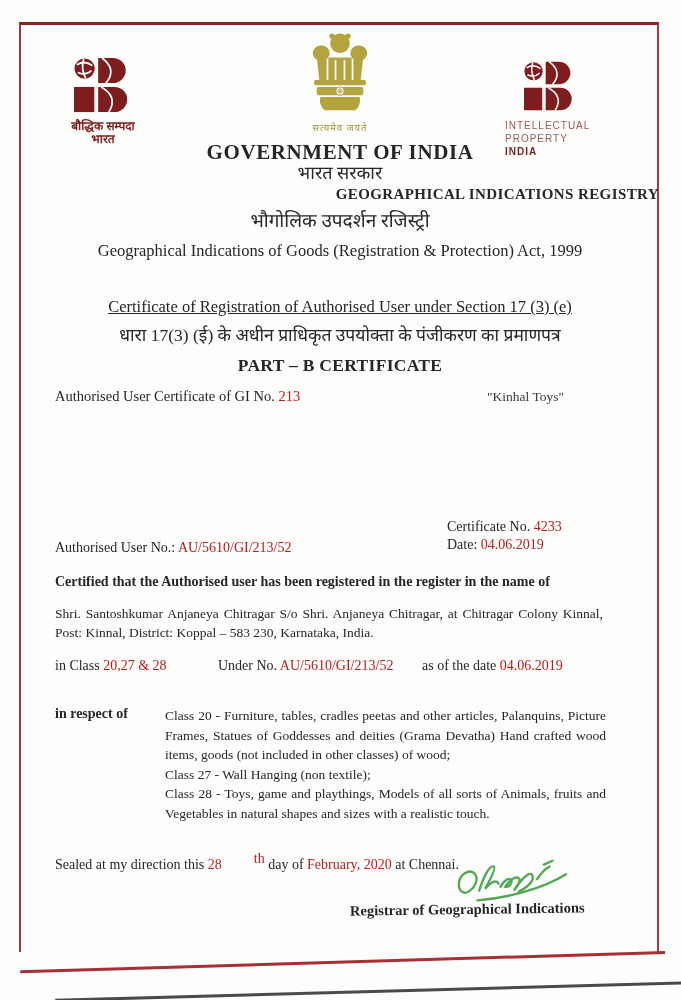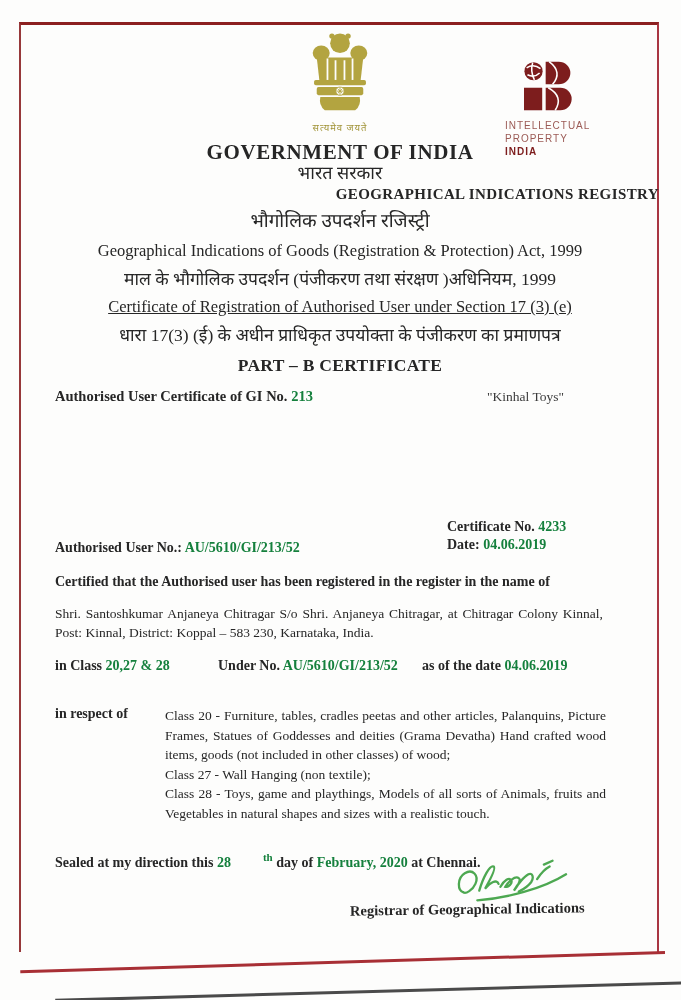--- a/index.html
+++ b/index.html
@@ -41,50 +41,71 @@
   .gov-hi   { top: 160px; font-size: 18px; }
   .reg-en   { top: 186px; font-size: 15px;  font-weight: bold; letter-spacing: .4px; text-align: right; }
   .reg-hi   { top: 207px; font-size: 19px; }
   .act-en   { top: 241px; font-size: 16.5px; }
   .act-hi   { top: 266px; font-size: 17.5px; }
   .cert-en  { top: 297px; font-size: 16.5px; text-decoration: underline; }
   .cert-hi  { top: 322px; font-size: 17.5px; }
   .part-ttl { top: 355px; font-size: 17.5px; font-weight: bold; letter-spacing: .3px; }
   
   .abs { position: absolute; }
-  .b { font-weight: bold; text-align: center; }
+  .b { font-weight: normal; text-align: center; }
   .gi-row-label { left: 55px; top: 388px; font-size: 14.5px; }
   .gi-name { left: 487px; top: 389px; font-size: 13.5px; color: #3a3a3a; }
   .cert-no { left: 447px; top: 519px; font-size: 14px; }
   .cert-date { left: 447px; top: 537px; font-size: 14px; }
   .auth-user { left: 55px; top: 540px; font-size: 14px; }
   .certified { left: 55px; top: 574px; font-size: 14px; font-weight: bold; }
   .address { left: 55px; top: 604px; width: 548px; font-size: 13.5px; line-height: 19px; text-align: justify; }
   .class-row { top: 658px; font-size: 14px; }
   .class-item1 { left: 55px; }
   .class-item2 { left: 218px; }
   .class-item3 { left: 422px; }
   .respect-label { left: 55px; top: 706px; font-size: 14px; font-weight: bold; }
   .respect-body { left: 148px; top: 706px; width: 458px; font-size: 13.5px; line-height: 19.5px; }
   .respect-body p { text-align: justify; margin-left: 17px; }
   .sealed { left: 55px; top: 851px; font-size: 14px; }
-  .sealed sup { font-size: 11px; padding-left: 32px; }
-  .val { font-weight: bold; color: #15803d; }
+  .sealed sup { font-size: 14px; padding-left: 32px; }
+  .val { font-weight: normal; color: #b91c1c; }
   .signature { left: 448px; top: 854px; }
   .registrar { left: 350px; top: 901px; font-size: 14.5px; font-weight: bold; transform: rotate(-0.8deg); }
 </style>
 </head>
 <body>
 
 <div class="page">
 
   <div class="frame"></div>
   <div class="frame-bottom"></div>
   <div class="scan-edge"></div>
 
+  <div class="logo-left">
+    <svg width="76" height="58" viewBox="0 0 64 60">
+      <g fill="#7d1d1d">
+        <circle cx="13" cy="13" r="10.5"></circle>
+        <path d="M27,2 H42 A13.5,13 0 0 1 42,28 H27 Z"></path>
+        <rect x="2" y="32" width="21" height="26"></rect>
+        <path d="M27,32 H44 A13,13 0 0 1 44,58 H27 Z"></path>
+      </g>
+      <g fill="none" stroke="#ffffff" stroke-width="1.8">
+        <path d="M5,9 Q13,4 21,10"></path>
+        <path d="M6,17 Q14,21 20,15"></path>
+        <path d="M12,3 Q9,13 14,23"></path>
+        <path d="M31,2 Q47,14 35,28"></path>
+        <path d="M30,32 Q48,42 38,58"></path>
+      </g>
+    </svg>
+    <div class="logo-caption-hi">
+      <div>बौद्धिक सम्पदा</div>
+      <div>भारत</div>
+    </div>
+  </div>
 
   <div class="emblem-wrap">
     <svg width="68" height="86" viewBox="0 0 76 96">
       <g fill="#b3a440">
         <circle cx="38" cy="17" r="11"></circle>
         <circle cx="29" cy="9" r="3"></circle>
         <circle cx="47" cy="9" r="3"></circle>
         <ellipse cx="17" cy="28" rx="9.5" ry="8.5"></ellipse>
         <ellipse cx="59" cy="28" rx="9.5" ry="8.5"></ellipse>
         <path d="M12,33 h52 l-3,26 h-46 z"></path>
@@ -127,21 +148,20 @@
       <div>INTELLECTUAL</div>
       <div><span>PROPERTY </span><b>INDIA</b></div>
     </div>
   </div>
 
   <div class="hline gov-en">GOVERNMENT OF INDIA</div>
   <div class="hline gov-hi">भारत सरकार</div>
   <div class="hline reg-en">GEOGRAPHICAL INDICATIONS REGISTRY</div>
   <div class="hline reg-hi">भौगोलिक उपदर्शन रजिस्ट्री</div>
   <div class="hline act-en">Geographical Indications of Goods (Registration &amp; Protection) Act, 1999</div>
-  <div class="hline act-hi">माल के भौगोलिक उपदर्शन (पंजीकरण तथा संरक्षण )अधिनियम, 1999</div>
   <div class="hline cert-en">Certificate of Registration of Authorised User under Section 17 (3) (e)</div>
   <div class="hline cert-hi">धारा 17(3) (ई) के अधीन प्राधिकृत उपयोक्ता के पंजीकरण का प्रमाणपत्र</div>
   <div class="hline part-ttl">PART – B CERTIFICATE</div>
 
   <div class="abs gi-row-label">
     <span class="b">Authorised User Certificate of GI No.</span><span class="val"> 213</span>
   </div>
   <div class="abs gi-name">"Kinhal Toys"</div>
 
   <div class="abs cert-no">

